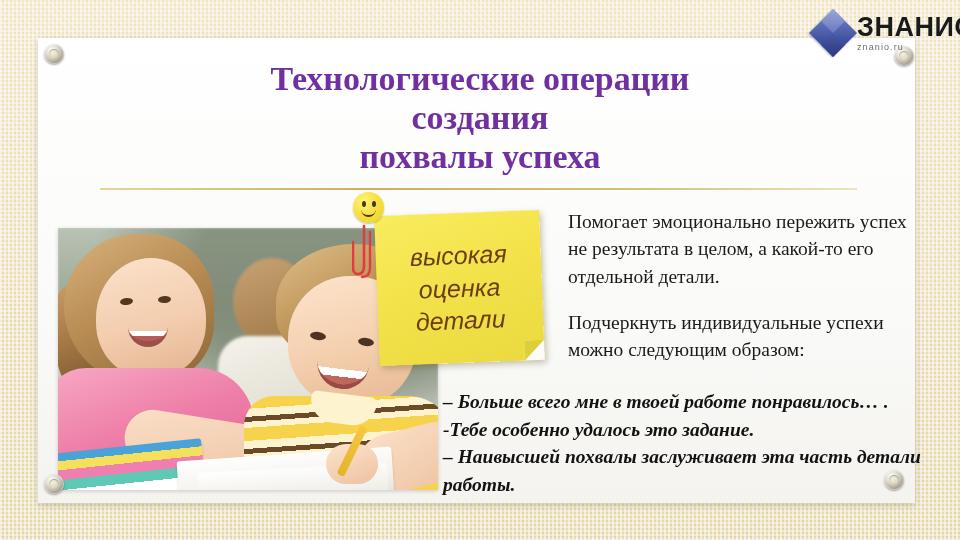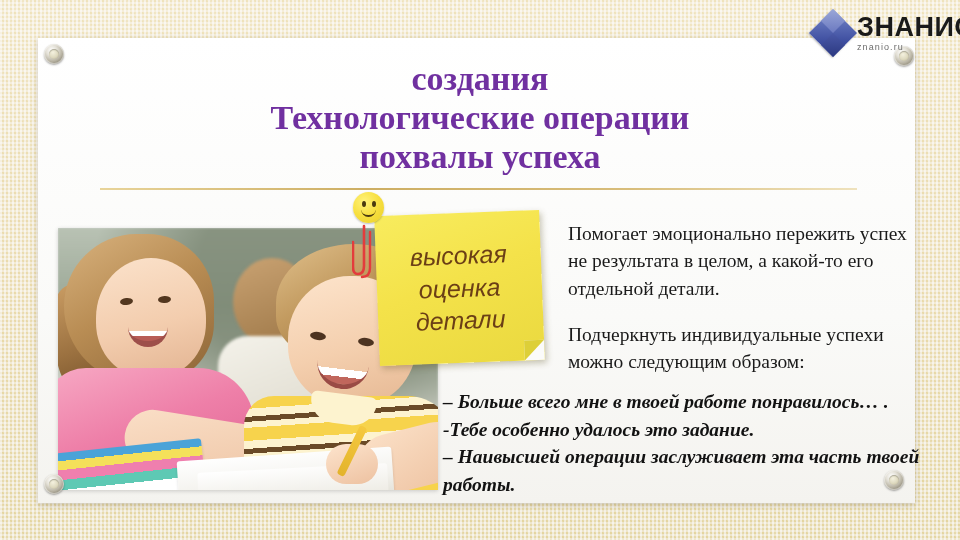--- a/index.html
+++ b/index.html
@@ -175,21 +175,21 @@
   #smiley .eye{position:absolute;width:4px;height:6px;border-radius:50%;background:#4a3a10;top:9px;}
   #smiley .eye.l{left:9px;} #smiley .eye.r{left:19px;}
   #smiley .mouth{position:absolute;left:8px;top:14px;width:15px;height:9px;
     border-bottom:2.4px solid #4a3a10;border-radius:0 0 14px 14px;}
 
   
   #body-text{
     position:absolute;left:568px;top:208px;width:352px;z-index:16;
     font-family:"Liberation Serif",serif;font-size:19.5px;line-height:1.40;color:#1a1a1a;
   }
-  #body-text p{margin:12px 0 19px 0;}
+  #body-text p{margin:0 0 19px 0;}
 
   
   #quote-text{
     position:absolute;left:443px;top:388px;width:480px;z-index:20;
     font-family:"Liberation Serif",serif;font-weight:bold;font-style:italic;
     font-size:19.5px;line-height:1.42;color:#121212;
   }
   #quote-text .q{display:block;}
 </style>
 </head>
@@ -206,22 +206,22 @@
 
 <div id="logo">
   <div id="logo-diamond"></div>
   <div id="logo-textwrap">
     <span id="logo-name">ЗНАНИО</span>
     <span id="logo-sub">znanio.ru</span>
   </div>
 </div>
 
 <div id="title">
+  <span class="line">Технологические операции</span>
   <span class="line">создания</span>
-  <span class="line">Технологические операции</span>
   <span class="line">похвалы успеха</span>
 </div>
 
 <div id="divider"></div>
 
 <div id="photo">
   <div class="ph-bg"></div>
   <div class="ph-desk"></div>
   <div class="bgc-head"></div>
   <div class="bgc-body"></div>
@@ -267,14 +267,14 @@
 </div>
 
 <div id="body-text">
   <p>Помогает эмоционально пережить успех не результата в целом, а какой-то его отдельной детали.</p>
   <p>Подчеркнуть индивидуальные успехи можно следующим образом:</p>
 </div>
 
 <div id="quote-text">
   <span class="q">– Больше всего мне в твоей работе понравилось… .</span>
   <span class="q">-Тебе особенно удалось это задание.</span>
-  <span class="q">– Наивысшей операции заслуживает эта часть твоей работы.</span>
+  <span class="q">– Наивысшей похвалы заслуживает эта часть детали работы.</span>
 </div>
 
 </body></html>

